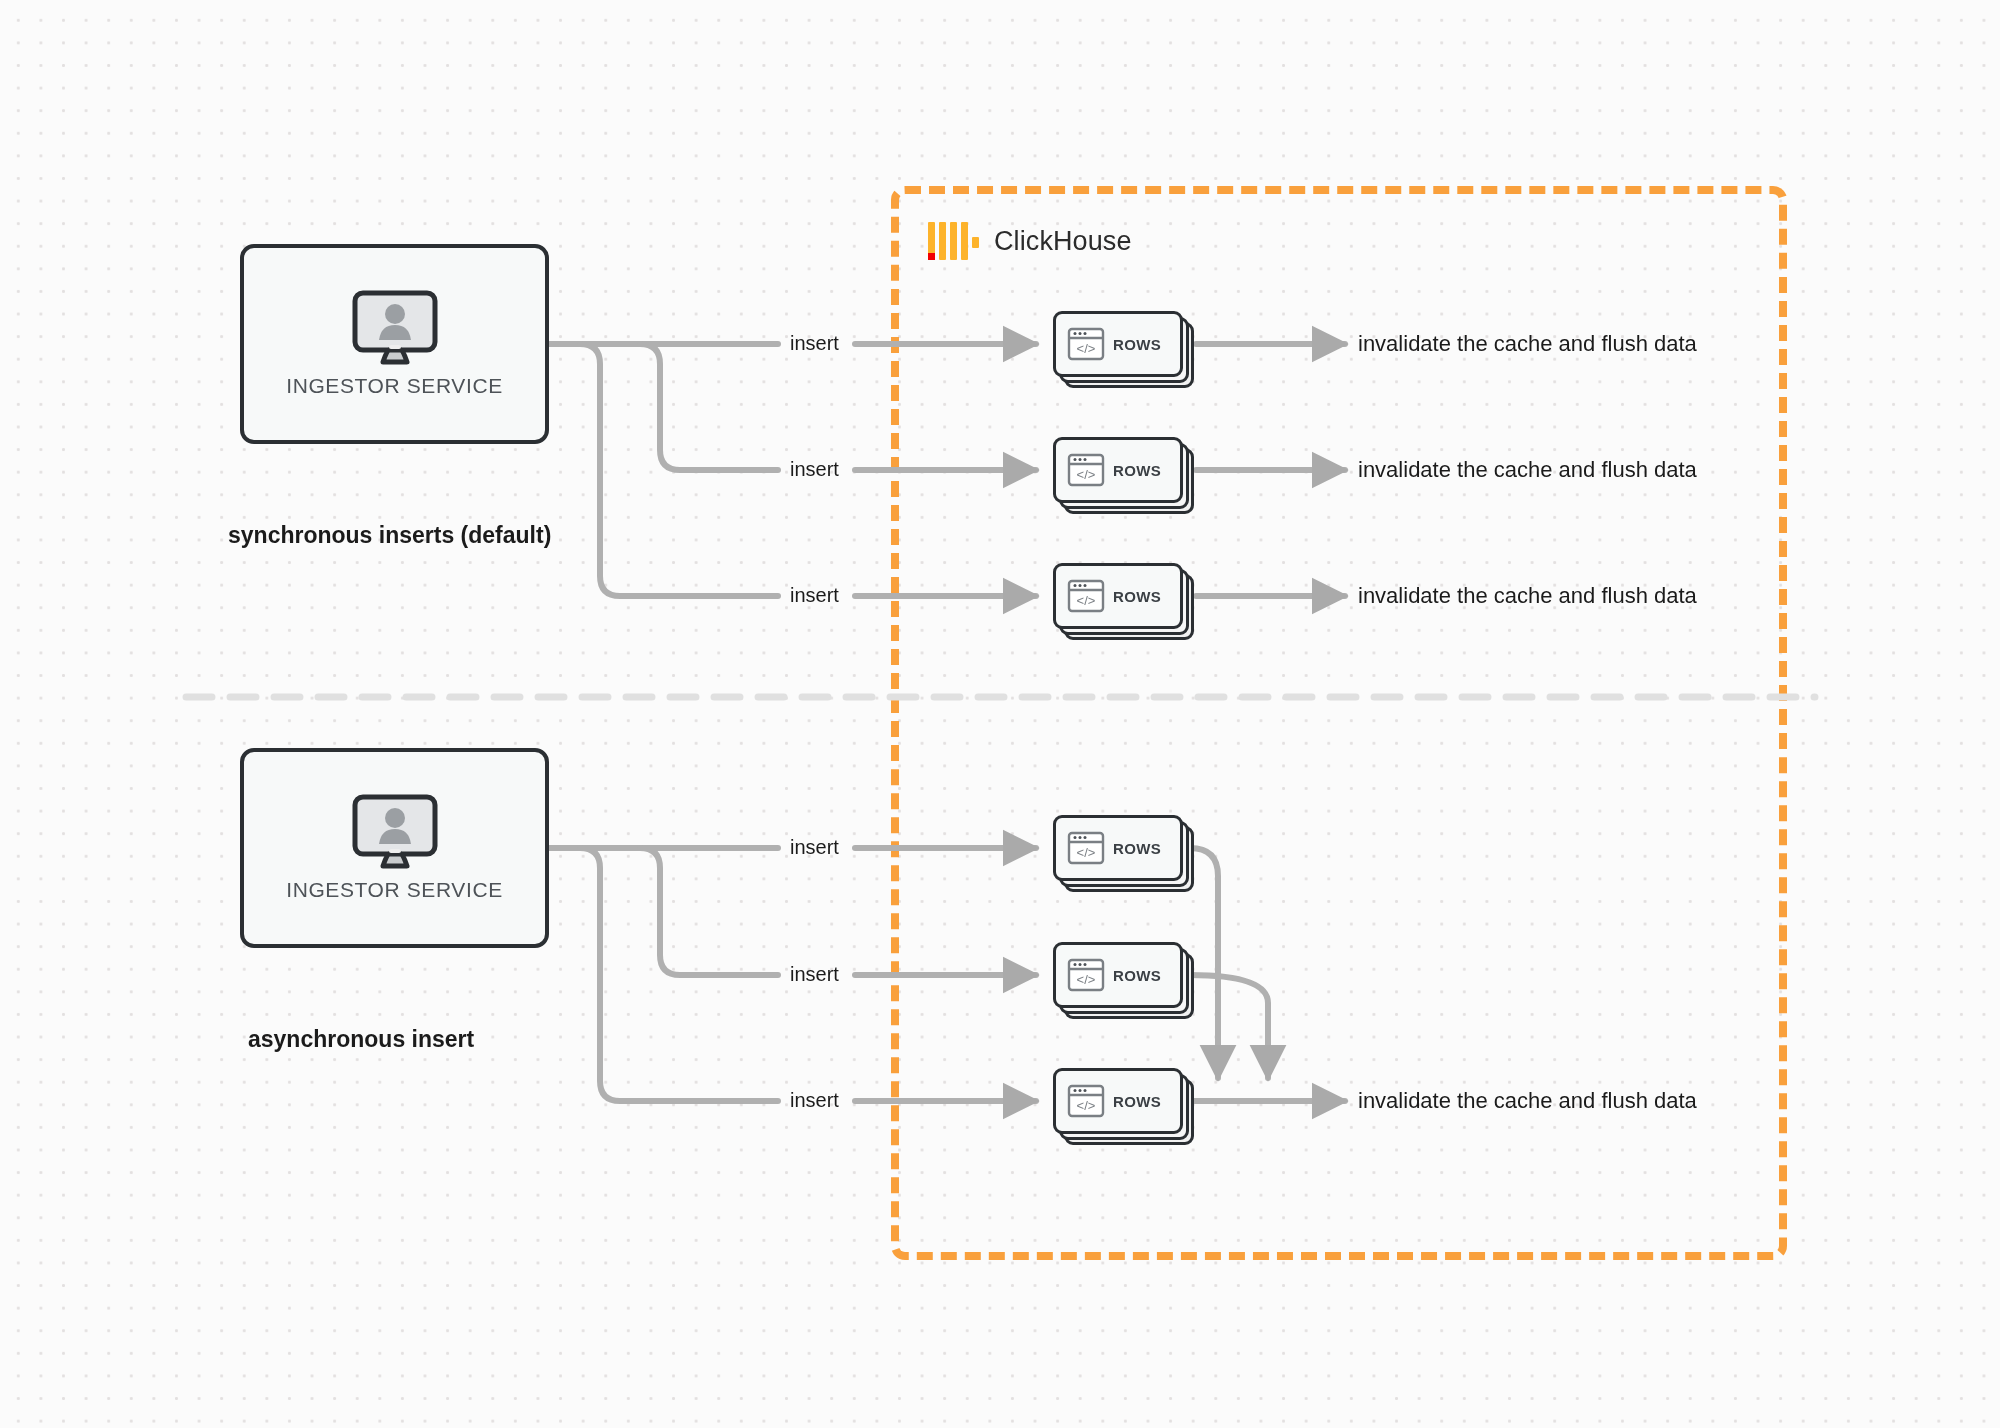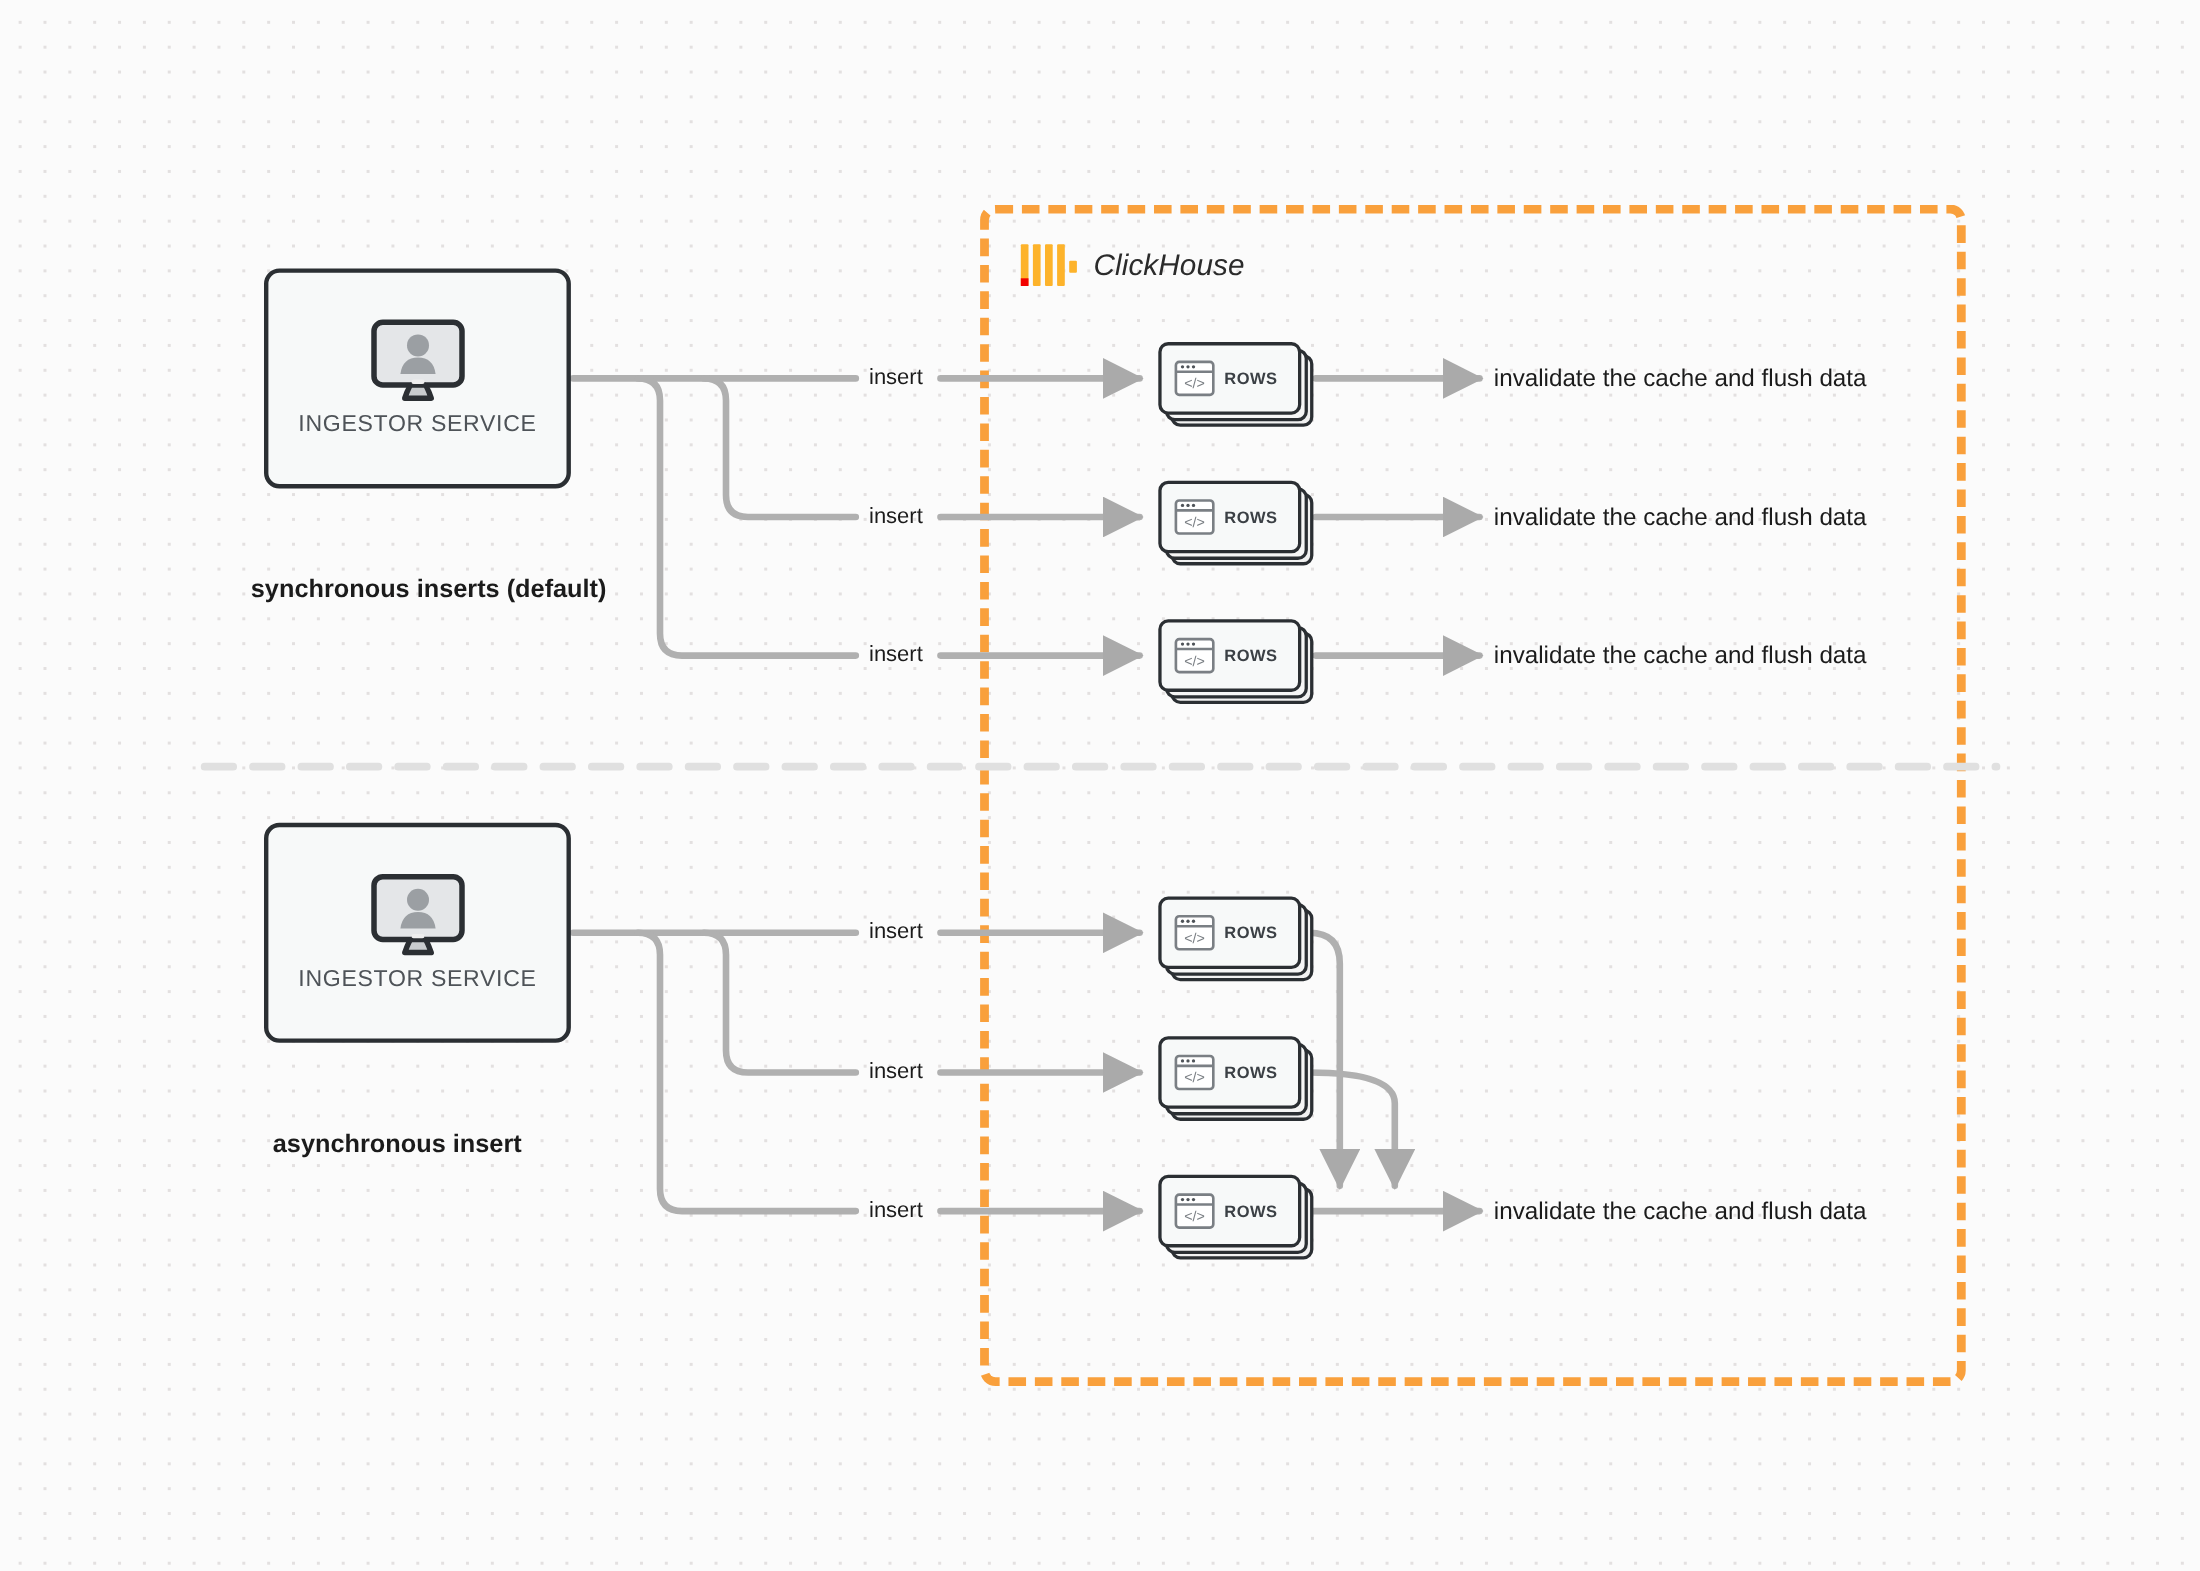--- a/index.html
+++ b/index.html
@@ -28,21 +28,21 @@
   .ch-boundary {
     position: absolute;
     left: 891px; top: 186px;
     width: 896px; height: 1074px;
     border: 8px dashed #f9a03c;
     border-radius: 14px;
   }
   .ch-logo-wrap {
     position: absolute;
     left: 928px; top: 222px;
-    display: flex; align-items: center; gap: 18px; font-style: italic;
+    display: flex; align-items: center; gap: 18px;
   }
   .ch-logo {
     position: relative;
     width: 48px; height: 38px;
   }
   .ch-logo i {
     position: absolute; top: 0;
     width: 7px; height: 38px;
     background: #fdb32b; border-radius: 1px;
     display: block;
@@ -57,21 +57,21 @@
     background: #f20000; border-radius: 0;
   }
   .ch-name {
     font-size: 27px; color: #2b2b2b; letter-spacing: .1px;
     white-space: nowrap;
   }
 
   
   .service-box {
     position: absolute;
-    width: 279px; height: 200px;
+    width: 309px; height: 200px;
     background: #f7f9f9;
     border: 4px solid #2b2f33;
     border-radius: 14px;
     display: flex; flex-direction: column;
     align-items: center; justify-content: center;
     gap: 4px;
   }
   .service-label {
     font-size: 21px; color: #4e5358; letter-spacing: .6px;
     white-space: nowrap;

